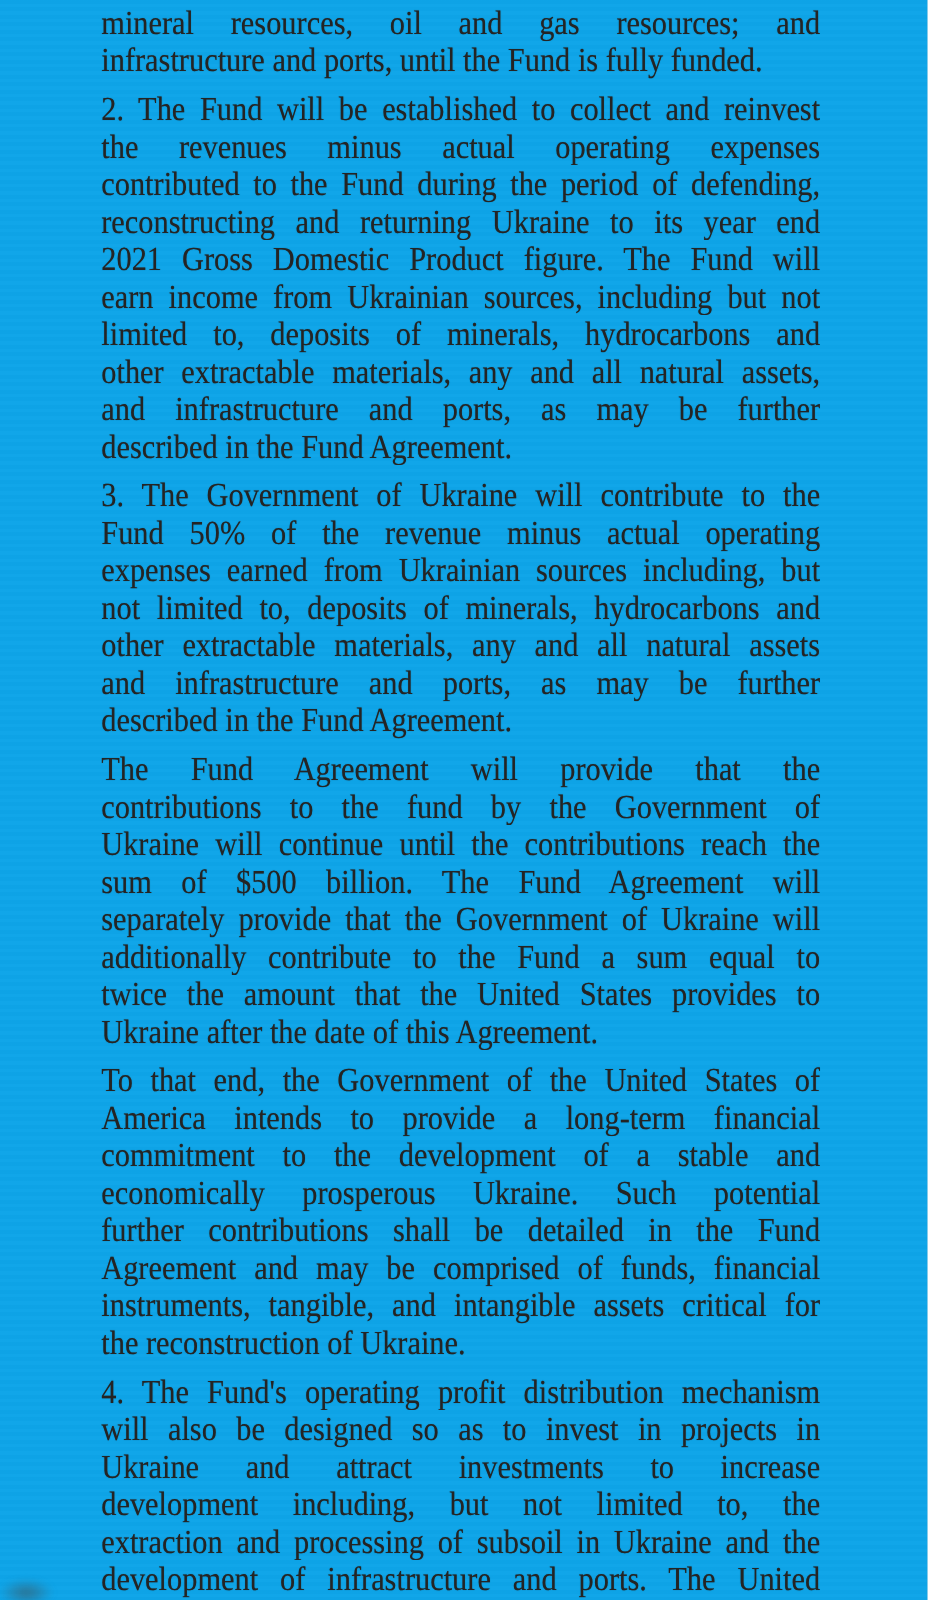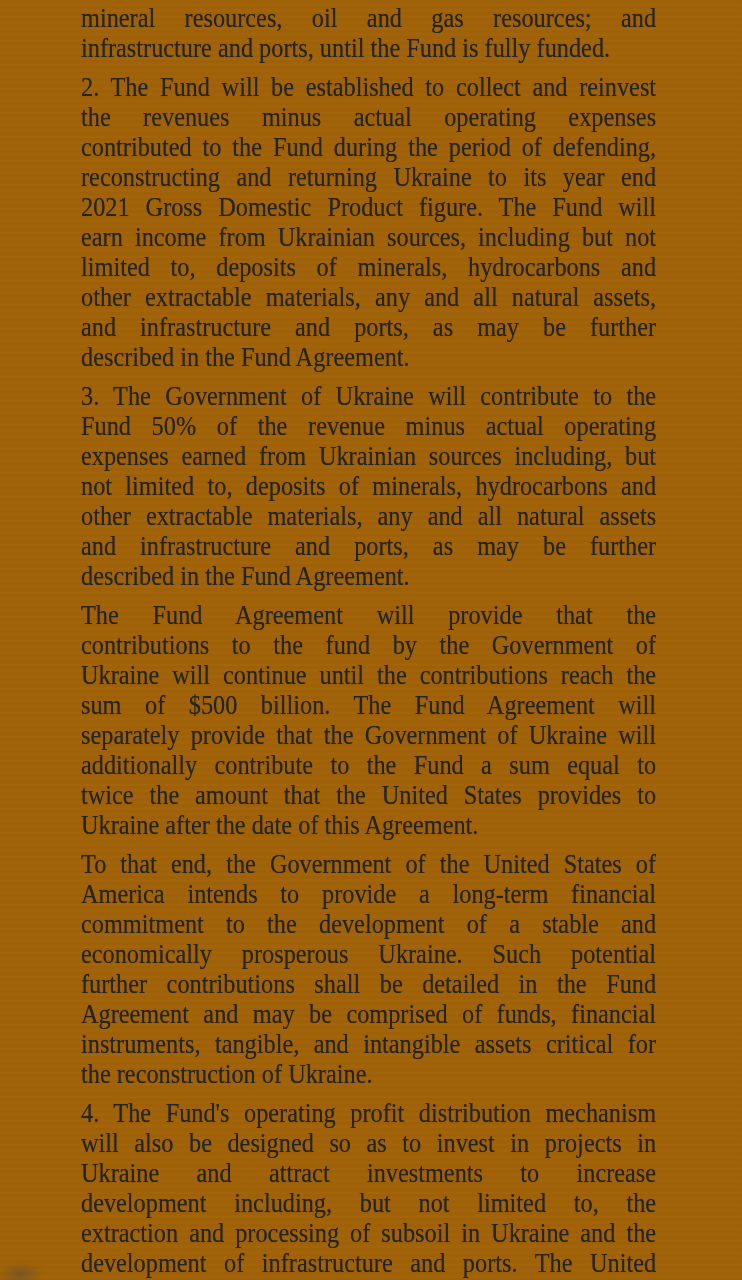--- a/index.html
+++ b/index.html
@@ -4,21 +4,21 @@
 <style>
   html, body {
     margin: 0;
     padding: 0;
     background: #e9e9e9;
   }
   .page {
     position: relative;
     width: 742px;
     height: 1280px;
-    background: #a16207;
+    background: #0ea5e9;
     overflow: hidden;
     font-family: "Liberation Serif", serif;
   }
   
   .page::before {
     content: "";
     position: absolute;
     inset: 0;
     background: repeating-linear-gradient(
       180deg,

